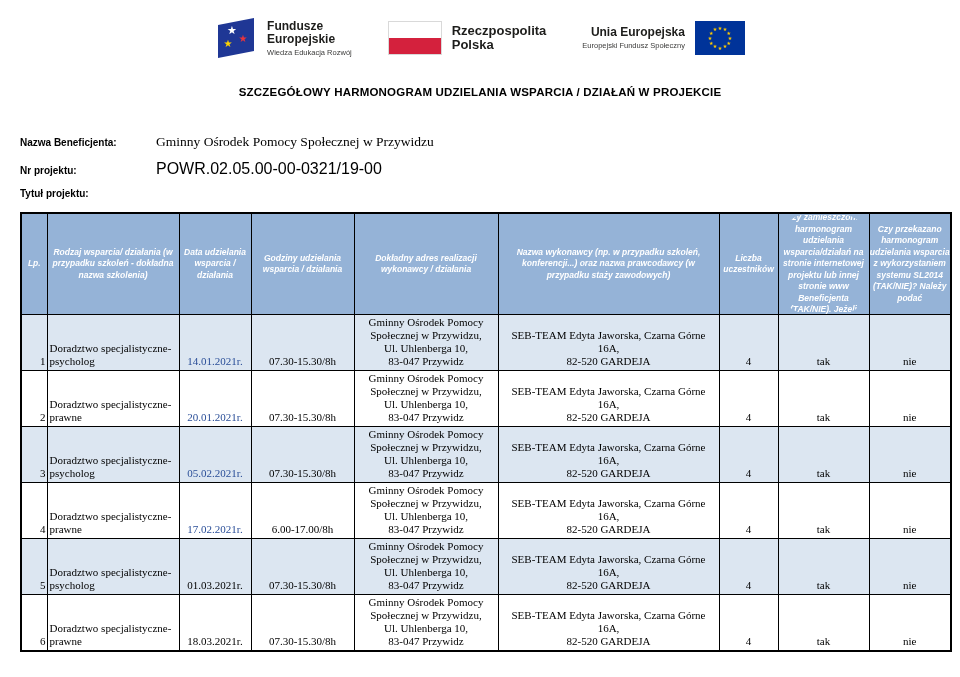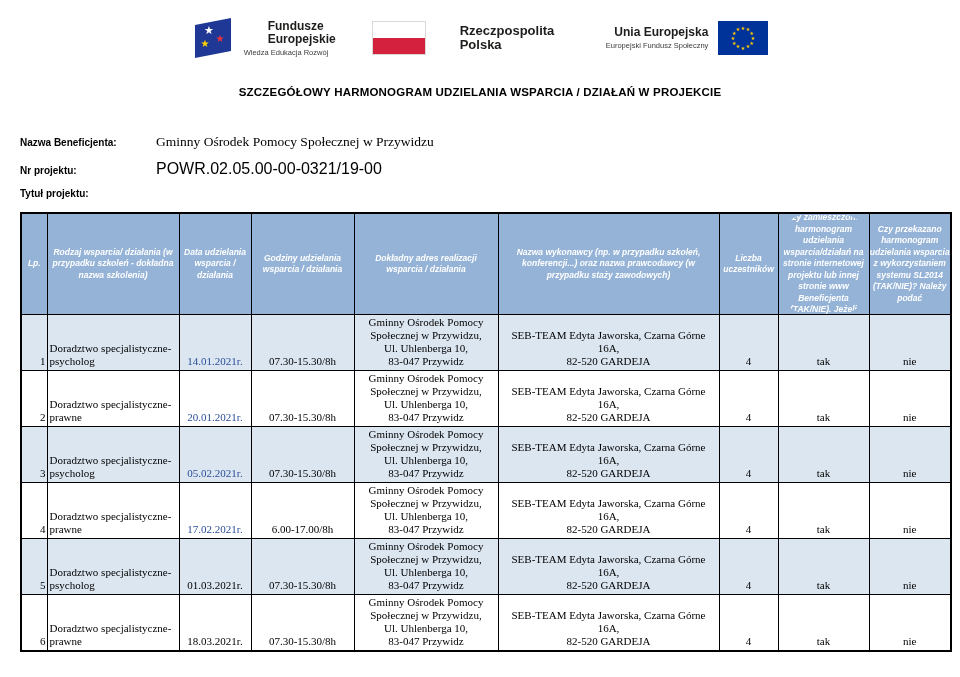--- a/index.html
+++ b/index.html
@@ -3,21 +3,21 @@
 <meta charset="utf-8">
 <style>
   * { box-sizing: border-box; margin: 0; padding: 0; }
   html,body { width:960px; height:677px; background:#ffffff; overflow:hidden;
     font-family:"Liberation Sans", sans-serif; color:#000; }
 
   
   .logos { display:flex; justify-content:center; align-items:center;
            gap:36px; padding-top:14px; height:62px; }
   .logo-group { display:flex; align-items:center; gap:10px; }
-  .logo-title { font-weight:bold; font-size:12px; line-height:13px; white-space:pre-line; color:#1d1d1b;margin-left:24px;}
+  .logo-title { font-weight:bold; font-size:12px; line-height:13px; white-space:pre-line; color:#1d1d1b;}
   .logo-sub { font-size:7.5px; color:#3c3c3b; margin-top:2px; }
   .pl-flag { width:54px; height:34px; border:1px solid #d9d9d9; display:flex; flex-direction:column; }
   .pl-flag .w { flex:1; background:#ffffff; }
   .pl-flag .r { flex:1; background:#d4213d; }
 
   
   .doc-title { text-align:center; font-size:11.5px; font-weight:bold;
                margin-top:24px; letter-spacing:0.2px; }
 
   
@@ -128,21 +128,21 @@
     <col style="width:59px">
       <col style="width:91px">
       <col style="width:82px">
   </colgroup>
   <thead>
     <tr>
       <th>Lp.</th>
       <th>Rodzaj wsparcia/ działania (w przypadku szkoleń - dokładna nazwa szkolenia)</th>
       <th>Data udzielania wsparcia / działania</th>
       <th>Godziny udzielania wsparcia / działania</th>
-      <th>Dokładny adres realizacji wsparcia / działania</th>
+      <th>Dokładny adres realizacji wykonawcy / działania</th>
       <th>Nazwa wykonawcy (np. w przypadku szkoleń, konferencji...) oraz nazwa prawcodawcy (w przypadku staży zawodowych)</th>
       <th>Liczba uczestników</th>
       <th style="padding:0;">
         <div class="clipwrap">
             <div>Czy zamieszczono harmonogram udzielania wsparcia/działań na stronie internetowej projektu lub innej stronie www Beneficjenta (TAK/NIE). Jeżeli</div>
           </div>
       </th>
       <th style="padding:0;">
         <div class="clipwrap">
             <div>Czy przekazano harmonogram udzielania wsparcia z wykorzystaniem systemu SL2014 (TAK/NIE)? Należy podać</div>

